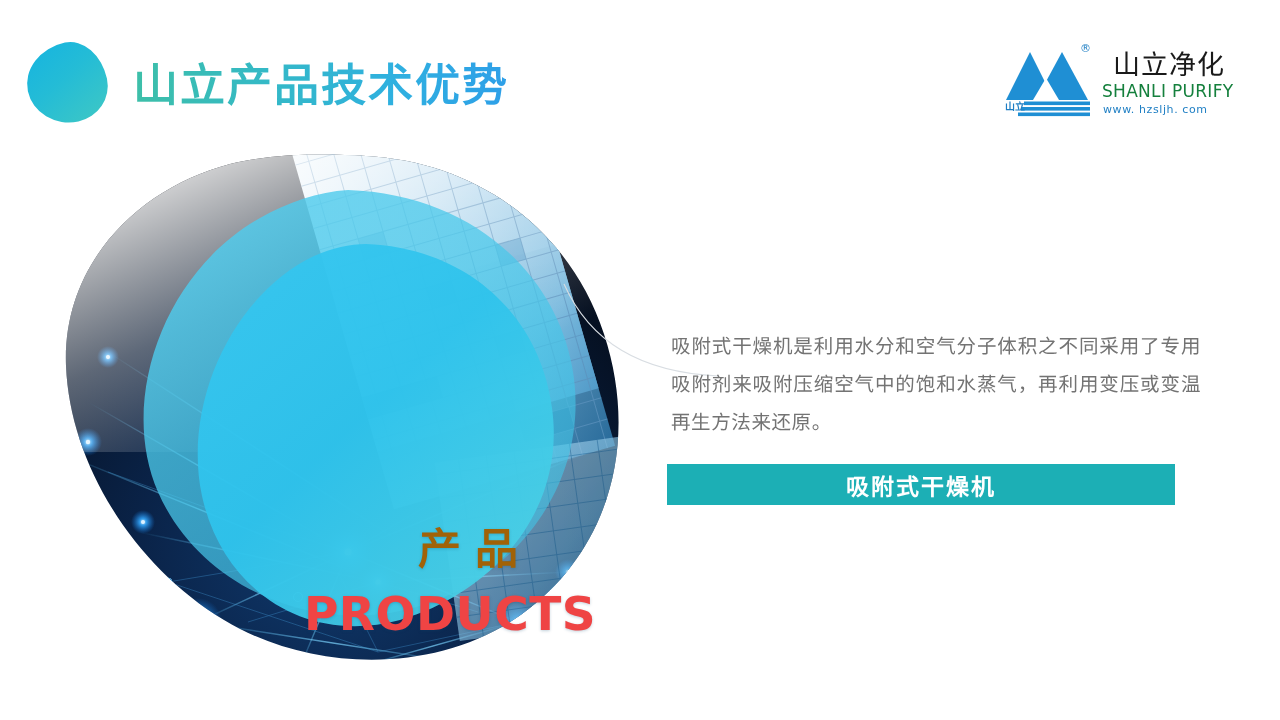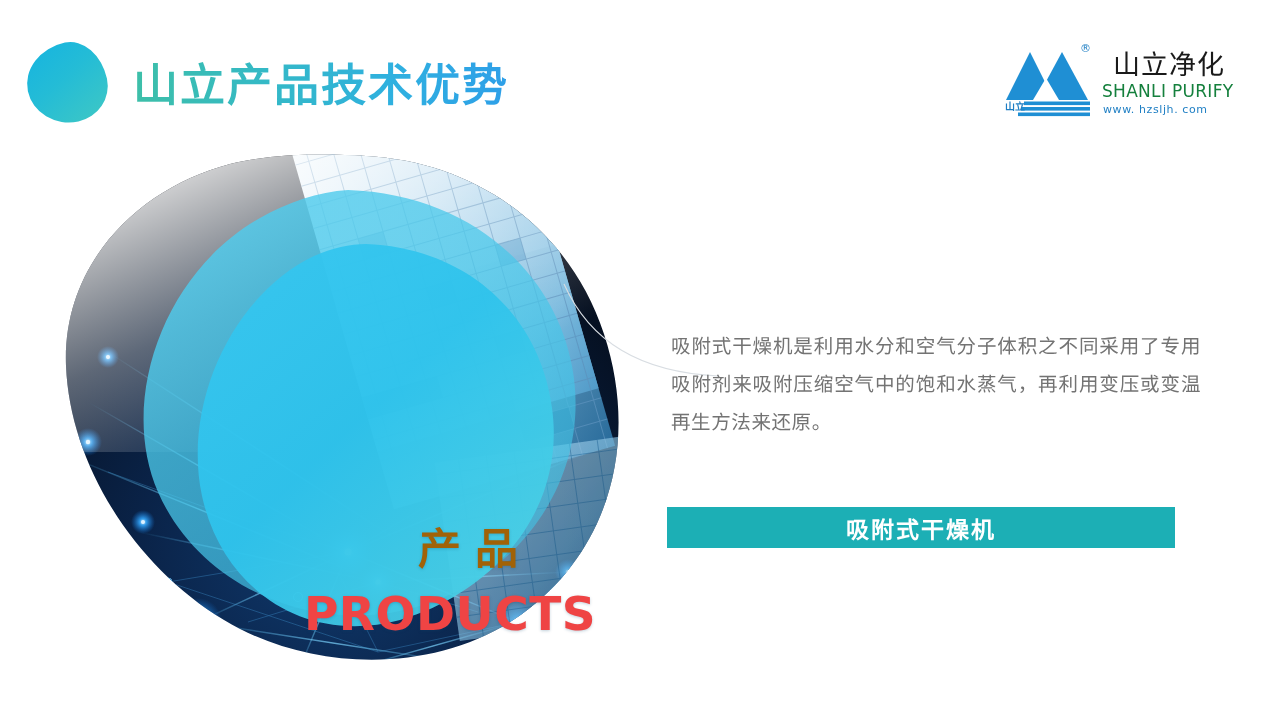--- a/index.html
+++ b/index.html
@@ -169,21 +169,21 @@
     line-height: 38px;
     color: #737373;
     letter-spacing: 0.6px;
     text-align: justify;
   }
 
   
   .banner {
     position: absolute;
     left: 667px;
-    top: 507px;
+    top: 464px;
     width: 508px;
     height: 41px;
     background: #1cafb5;
     display: flex;
     align-items: center;
     justify-content: center;
   }
   .banner-label {
     font-size: 23px;
     font-weight: 700;

